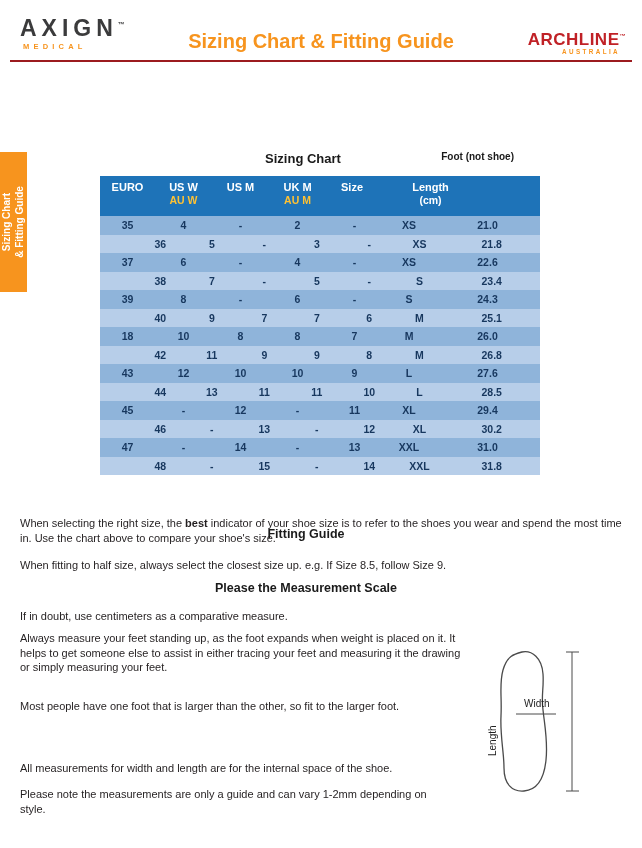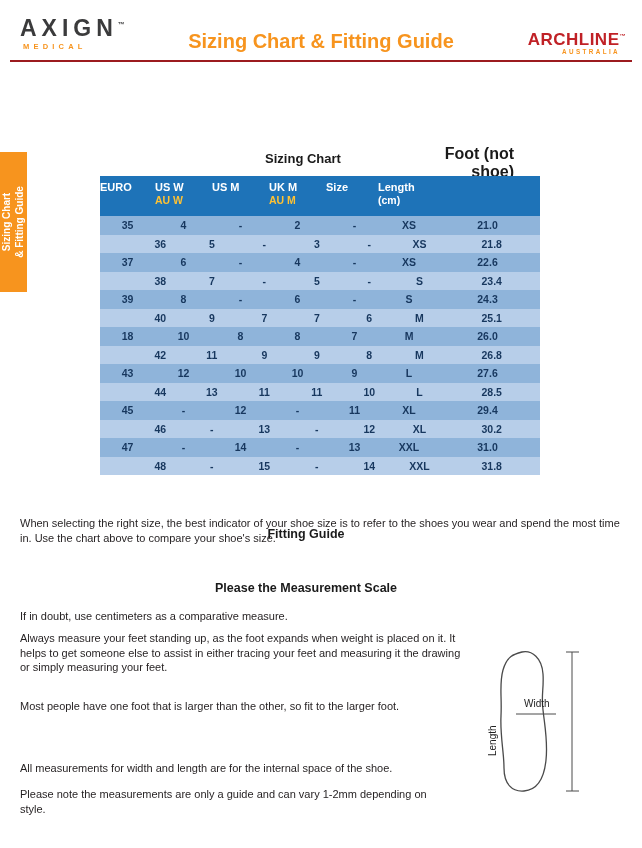--- a/index.html
+++ b/index.html
@@ -30,25 +30,25 @@
               background:var(--accent_orange,#F7941E); }
   .side-tab-inner { position:absolute; left:0; top:140px; width:140px; height:27px;
                     transform-origin:0 0; transform:rotate(-90deg);
                     display:flex; flex-direction:column; justify-content:center; }
   .side-tab-line { text-align:center; font-size:10px; font-weight:bold; color:#fff;
                    line-height:12.5px; white-space:nowrap; }
 
   
   .h-sizing { position:absolute; top:151px; left:100px; width:406px; text-align:center;
               font-size:13px; font-weight:bold; color:#1a1a1a; }
-  .foot-note { position:absolute; top:145px; left:402px; width:112px; text-align:right;
-               font-size:16px; font-weight:bold; color:#1a1a1a; }
+  .foot-note { position:absolute; top:151px; left:402px; width:112px; text-align:right;
+               font-size:10px; font-weight:bold; color:#1a1a1a; }
   .size-table { position:absolute; top:176px; left:100px; width:440px; }
   .thead { display:flex; background:var(--table_header_blue,#1E73B8); height:40px; }
-  .th { display:flex; flex-direction:column; align-items:flex-start; padding-top:5px;
+  .th { display:flex; flex-direction:column; align-items:center; padding-top:5px;
         color:#fff; font-weight:bold; font-size:11px; line-height:13px; }
   .th-sub { font-size:10.5px; }
   .th-sub.accent { color:var(--au_yellow,#FFC233); }
   .tr { display:flex; height:18.5px; }
   .row-a { background:var(--row_dark,#8FB4DA); }
   .row-b { background:var(--row_light,#B7CEE9);padding-left:35px; }
   .td { font-size:10.5px; font-weight:bold; color:var(--table_text,#17375E);
         text-align:center; line-height:18.5px; }
   .c0{width:55px}.c1{width:57px}.c2{width:57px}.c3{width:57px}.c4{width:57px}.c5{width:52px}.c6{width:105px}
 
@@ -58,21 +58,21 @@
   .h-fitting { top:495px;margin-top:32px; }
   .h-using { top:581px; }
   .para { position:absolute; left:20px; font-size:11px; line-height:14.6px; color:#231f20; }
   .p1 { top:516px; width:604px; }
   .p2 { top:558px; width:604px; }
   .m1 { top:609px; width:520px; }
   .m2 { top:631px; width:444px; }
   .m3 { top:699px; width:474px; }
   .m4 { top:761px; width:474px; }
   .m5 { top:787px; width:410px; }
-  .bold { font-weight:normal; }
+  .bold { font-weight:bold; }
 
   
   .diagram { position:absolute; left:486px; top:644px; }
   .diagram text { font-family:"Liberation Sans", sans-serif; }
 </style>
 </head>
 <body>
 
 <div class="page">
 
@@ -249,20 +249,21 @@
           <div class="td c3">-</div>
           <div class="td c4">14</div>
           <div class="td c5">XXL</div>
           <div class="td c6">31.8</div>
         </div>
       </div>
   </div>
 
   <div class="h-center h-fitting">Fitting Guide</div>
   <div class="para p1"><span>When selecting the right size, the </span><span class="bold">best</span><span> indicator of your shoe size is to refer to the shoes you wear and spend the most time in. Use the chart above to compare your shoe's size.</span></div>
+  <div class="para p2">When fitting to half size, always select the closest size up. e.g. If Size 8.5, follow Size 9.</div>
 
   <div class="h-center h-using">Please the Measurement Scale</div>
   <div class="para m1">If in doubt, use centimeters as a comparative measure.</div>
   <div class="para m2">Always measure your feet standing up, as the foot expands when weight is placed on it. It helps to get someone else to assist in either tracing your feet and measuring it the drawing or simply measuring your feet.</div>
   <div class="para m3">Most people have one foot that is larger than the other, so fit to the larger foot.</div>
   <div class="para m4">All measurements for width and length are for the internal space of the shoe.</div>
   <div class="para m5">Please note the measurements are only a guide and can vary 1-2mm depending on style.</div>
 
   <div class="diagram">
     <svg width="112" height="152" viewBox="0 0 112 152">

